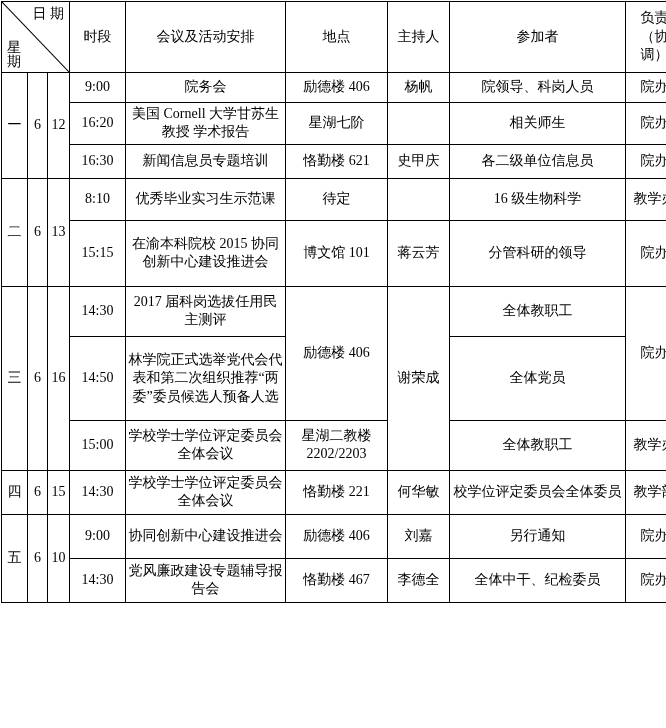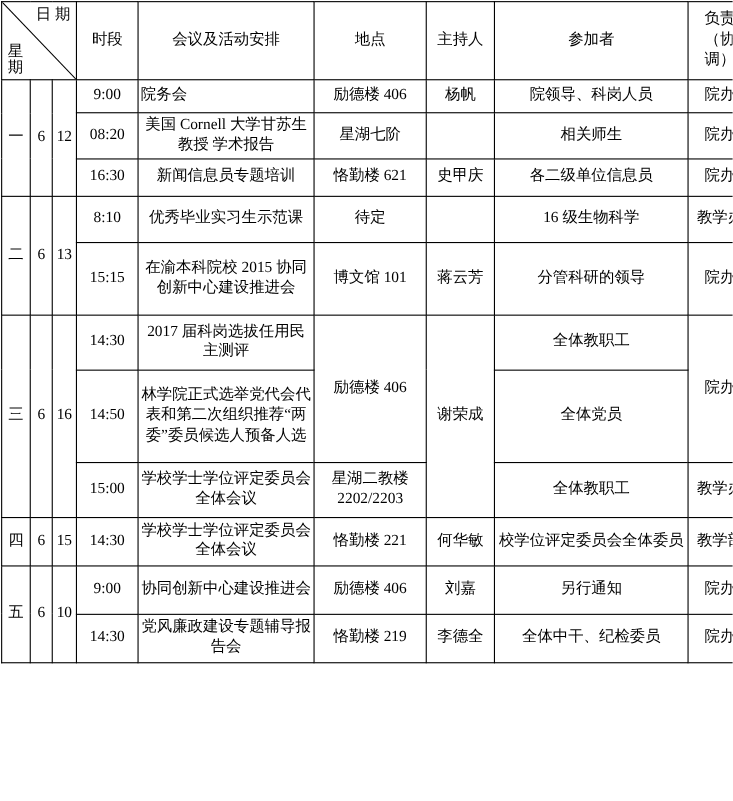--- a/index.html
+++ b/index.html
@@ -73,21 +73,21 @@
   .colw-host { width: 62px; }
   .colw-attend { width: 176px; }
   .colw-resp { width: 58px; }
 
   td.event {
     text-align: left;
     padding-left: 3px;
     padding-right: 2px;
   }
   td.event.centered {
-    text-align: left;
+    text-align: center;
   }
   .vert-label {
     font-size: 14px;
   }
   .resp-multi {
     line-height: 1.3;
   }
 </style>
 </head>
 <body>
@@ -128,21 +128,21 @@
           <td rowspan="3">6</td>
           <td rowspan="3">12</td>
           <td>9:00</td>
           <td class="event centered">院务会</td>
           <td>励德楼 406</td>
           <td>杨帆</td>
           <td>院领导、科岗人员</td>
           <td>院办</td>
         </tr>
         <tr style="height: 40px;">
-          <td>08:20</td>
+          <td>16:20</td>
           <td class="event">美国 Cornell 大学甘苏生教授 学术报告</td>
           <td>星湖七阶</td>
           <td></td>
           <td>相关师生</td>
           <td>院办</td>
         </tr>
         <tr style="height: 34px;">
           <td>16:30</td>
           <td class="event">新闻信息员专题培训</td>
           <td>恪勤楼 621</td>
@@ -210,20 +210,20 @@
           <td>9:00</td>
           <td class="event">协同创新中心建设推进会</td>
           <td>励德楼 406</td>
           <td>刘嘉</td>
           <td>另行通知</td>
           <td>院办</td>
         </tr>
         <tr style="height: 44px;">
           <td>14:30</td>
           <td class="event">党风廉政建设专题辅导报告会</td>
-          <td>恪勤楼 219</td>
+          <td>恪勤楼 467</td>
           <td>李德全</td>
           <td>全体中干、纪检委员</td>
           <td>院办</td>
         </tr>
       </tbody>
   </table>
 </div>
 
 </body></html>

